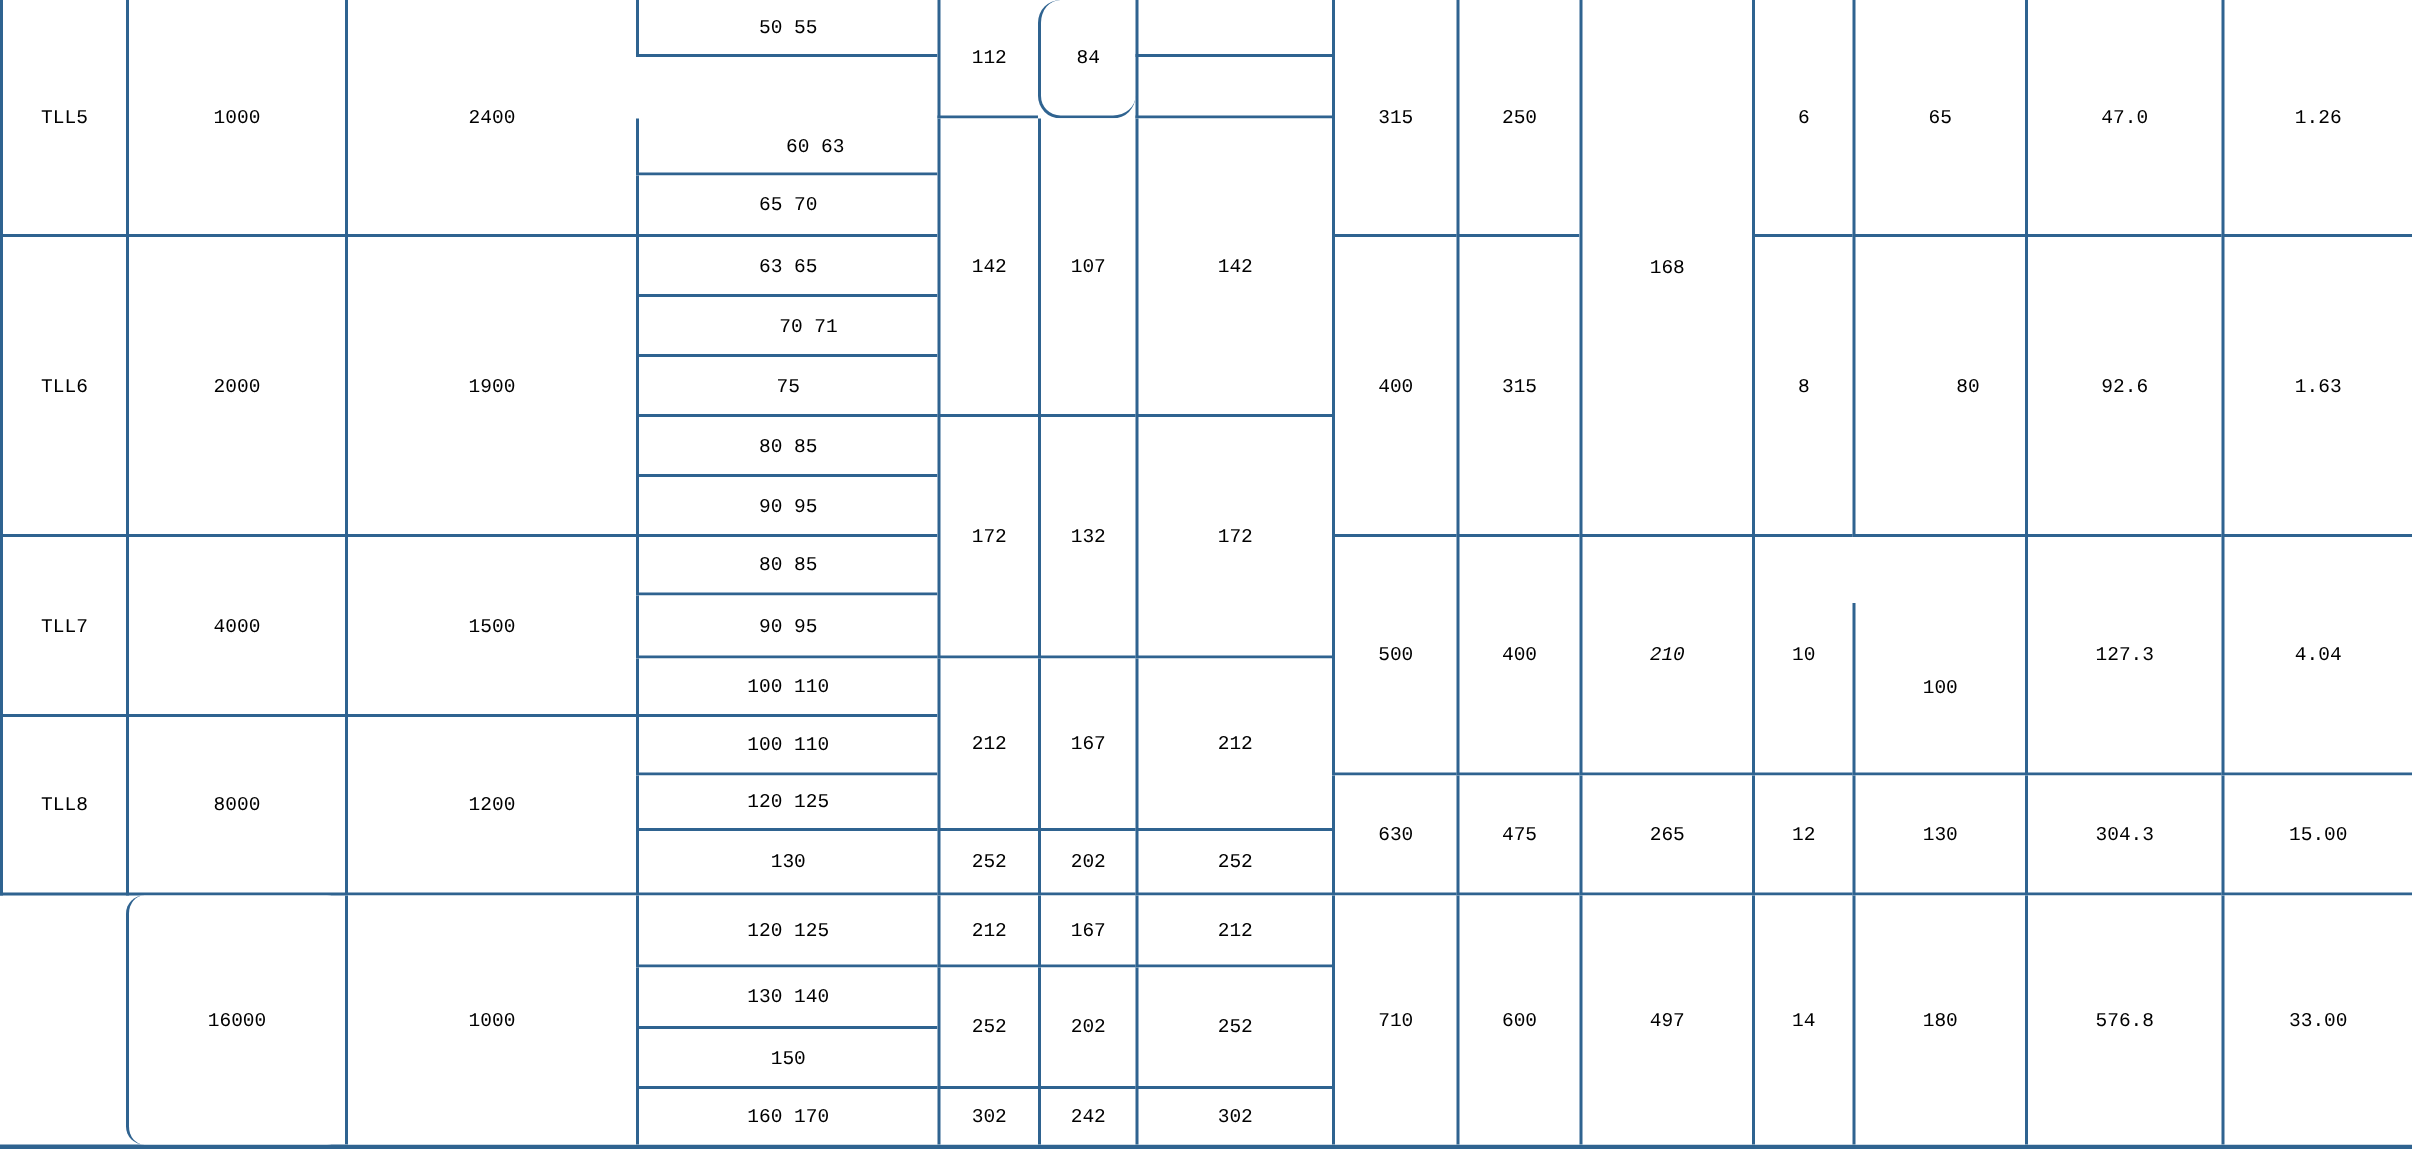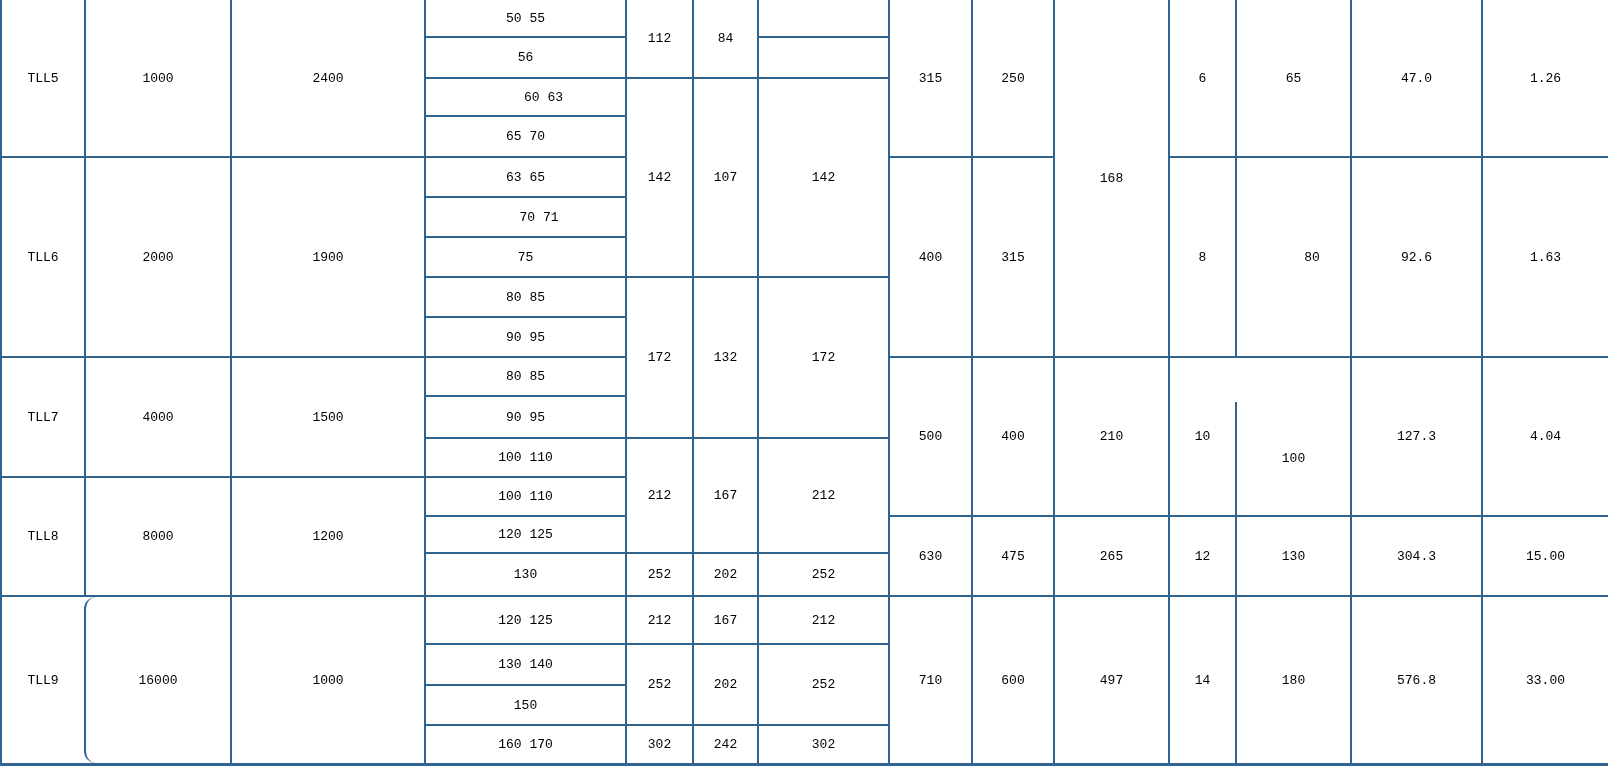--- a/index.html
+++ b/index.html
@@ -35,33 +35,31 @@
 </style>
 </head>
 <body>
 
 <div id="viewport">
   <div id="spec-grid" style="grid-template-columns: 84px 146px 194px 201px 67px 65px 131px 83px 82px 115px 67px 115px 131px 127px; grid-template-rows: 38px 41px 38px 41px 40px 40px 40px 40px 40px 39px 42px 39px 39px 37px 43px 48px 41px 40px 37px;">
       <div class="cell" style="grid-area: 1 / 1 / span 4 / span 1;">TLL5</div>
       <div class="cell" style="grid-area: 5 / 1 / span 5 / span 1;">TLL6</div>
       <div class="cell" style="grid-area: 10 / 1 / span 3 / span 1;">TLL7</div>
       <div class="cell" style="grid-area: 13 / 1 / span 3 / span 1;">TLL8</div>
-      <div class="cell last-row" style="grid-area: 16 / 1 / span 4 / span 1;">TLL9</div>
       <div class="cell" style="grid-area: 1 / 2 / span 4 / span 1;">1000</div>
       <div class="cell" style="grid-area: 5 / 2 / span 5 / span 1;">2000</div>
       <div class="cell" style="grid-area: 10 / 2 / span 3 / span 1;">4000</div>
       <div class="cell" style="grid-area: 13 / 2 / span 3 / span 1;">8000</div>
       <div class="cell last-row" style="grid-area: 16 / 2 / span 4 / span 1; border-radius: 12px;">16000</div>
       <div class="cell" style="grid-area: 1 / 3 / span 4 / span 1;">2400</div>
       <div class="cell" style="grid-area: 5 / 3 / span 5 / span 1;">1900</div>
       <div class="cell" style="grid-area: 10 / 3 / span 3 / span 1;">1500</div>
       <div class="cell" style="grid-area: 13 / 3 / span 3 / span 1;">1200</div>
       <div class="cell last-row" style="grid-area: 16 / 3 / span 4 / span 1;">1000</div>
       <div class="cell" style="grid-area: 1 / 4 / span 1 / span 1;">50 55</div>
-      <div class="cell" style="grid-area: 2 / 4 / span 1 / span 1;">56</div>
       <div class="cell" style="grid-area: 3 / 4 / span 1 / span 1; padding-left: 36px;">60 63</div>
       <div class="cell" style="grid-area: 4 / 4 / span 1 / span 1;">65 70</div>
       <div class="cell" style="grid-area: 5 / 4 / span 1 / span 1;">63 65</div>
       <div class="cell" style="grid-area: 6 / 4 / span 1 / span 1; padding-left: 27px;">70 71</div>
       <div class="cell" style="grid-area: 7 / 4 / span 1 / span 1;">75</div>
       <div class="cell" style="grid-area: 8 / 4 / span 1 / span 1;">80 85</div>
       <div class="cell" style="grid-area: 9 / 4 / span 1 / span 1;">90 95</div>
       <div class="cell" style="grid-area: 10 / 4 / span 1 / span 1;">80 85</div>
       <div class="cell" style="grid-area: 11 / 4 / span 1 / span 1;">90 95</div>
       <div class="cell" style="grid-area: 12 / 4 / span 1 / span 1;">100 110</div>
@@ -73,21 +71,21 @@
       <div class="cell" style="grid-area: 18 / 4 / span 1 / span 1;">150</div>
       <div class="cell last-row" style="grid-area: 19 / 4 / span 1 / span 1;">160 170</div>
       <div class="cell" style="grid-area: 1 / 5 / span 2 / span 1;">112</div>
       <div class="cell" style="grid-area: 3 / 5 / span 5 / span 1;">142</div>
       <div class="cell" style="grid-area: 8 / 5 / span 4 / span 1;">172</div>
       <div class="cell" style="grid-area: 12 / 5 / span 3 / span 1;">212</div>
       <div class="cell" style="grid-area: 15 / 5 / span 1 / span 1;">252</div>
       <div class="cell" style="grid-area: 16 / 5 / span 1 / span 1;">212</div>
       <div class="cell" style="grid-area: 17 / 5 / span 2 / span 1;">252</div>
       <div class="cell last-row" style="grid-area: 19 / 5 / span 1 / span 1;">302</div>
-      <div class="cell" style="grid-area: 1 / 6 / span 2 / span 1;">84</div>
+      <div class="cell" style="grid-area: 1 / 6 / span 2 / span 1; border-radius: 15px;">84</div>
       <div class="cell" style="grid-area: 3 / 6 / span 5 / span 1; text-align: center;">107</div>
       <div class="cell" style="grid-area: 8 / 6 / span 4 / span 1;">132</div>
       <div class="cell" style="grid-area: 12 / 6 / span 3 / span 1;">167</div>
       <div class="cell" style="grid-area: 15 / 6 / span 1 / span 1;">202</div>
       <div class="cell" style="grid-area: 16 / 6 / span 1 / span 1;">167</div>
       <div class="cell" style="grid-area: 17 / 6 / span 2 / span 1;">202</div>
       <div class="cell last-row" style="grid-area: 19 / 6 / span 1 / span 1;">242</div>
       <div class="cell" style="grid-area: 1 / 7 / span 1 / span 1;"></div>
       <div class="cell" style="grid-area: 2 / 7 / span 1 / span 1;"></div>
       <div class="cell" style="grid-area: 3 / 7 / span 5 / span 1;">142</div>
@@ -101,21 +99,21 @@
       <div class="cell" style="grid-area: 5 / 8 / span 5 / span 1;">400</div>
       <div class="cell" style="grid-area: 10 / 8 / span 4 / span 1;">500</div>
       <div class="cell" style="grid-area: 14 / 8 / span 2 / span 1;">630</div>
       <div class="cell last-row" style="grid-area: 16 / 8 / span 4 / span 1;">710</div>
       <div class="cell" style="grid-area: 1 / 9 / span 4 / span 1;">250</div>
       <div class="cell" style="grid-area: 5 / 9 / span 5 / span 1;">315</div>
       <div class="cell" style="grid-area: 10 / 9 / span 4 / span 1;">400</div>
       <div class="cell" style="grid-area: 14 / 9 / span 2 / span 1;">475</div>
       <div class="cell last-row" style="grid-area: 16 / 9 / span 4 / span 1;">600</div>
       <div class="cell" style="grid-area: 1 / 10 / span 9 / span 1;">168</div>
-      <div class="cell" style="grid-area: 10 / 10 / span 4 / span 1;">210</div>
+      <div class="cell" style="grid-area: 10 / 10 / span 4 / span 1; font-style: italic;">210</div>
       <div class="cell" style="grid-area: 14 / 10 / span 2 / span 1;">265</div>
       <div class="cell last-row" style="grid-area: 16 / 10 / span 4 / span 1;">497</div>
       <div class="cell" style="grid-area: 1 / 11 / span 4 / span 1;">6</div>
       <div class="cell" style="grid-area: 5 / 11 / span 5 / span 1;">8</div>
       <div class="cell" style="grid-area: 10 / 11 / span 4 / span 1;">10</div>
       <div class="cell" style="grid-area: 14 / 11 / span 2 / span 1;">12</div>
       <div class="cell last-row" style="grid-area: 16 / 11 / span 4 / span 1;">14</div>
       <div class="cell" style="grid-area: 1 / 12 / span 4 / span 1;">65</div>
       <div class="cell" style="grid-area: 5 / 12 / span 5 / span 1; padding-left: 37px;">80</div>
       <div class="cell" style="grid-area: 10 / 12 / span 4 / span 1; margin-top: 44px;">100</div>

